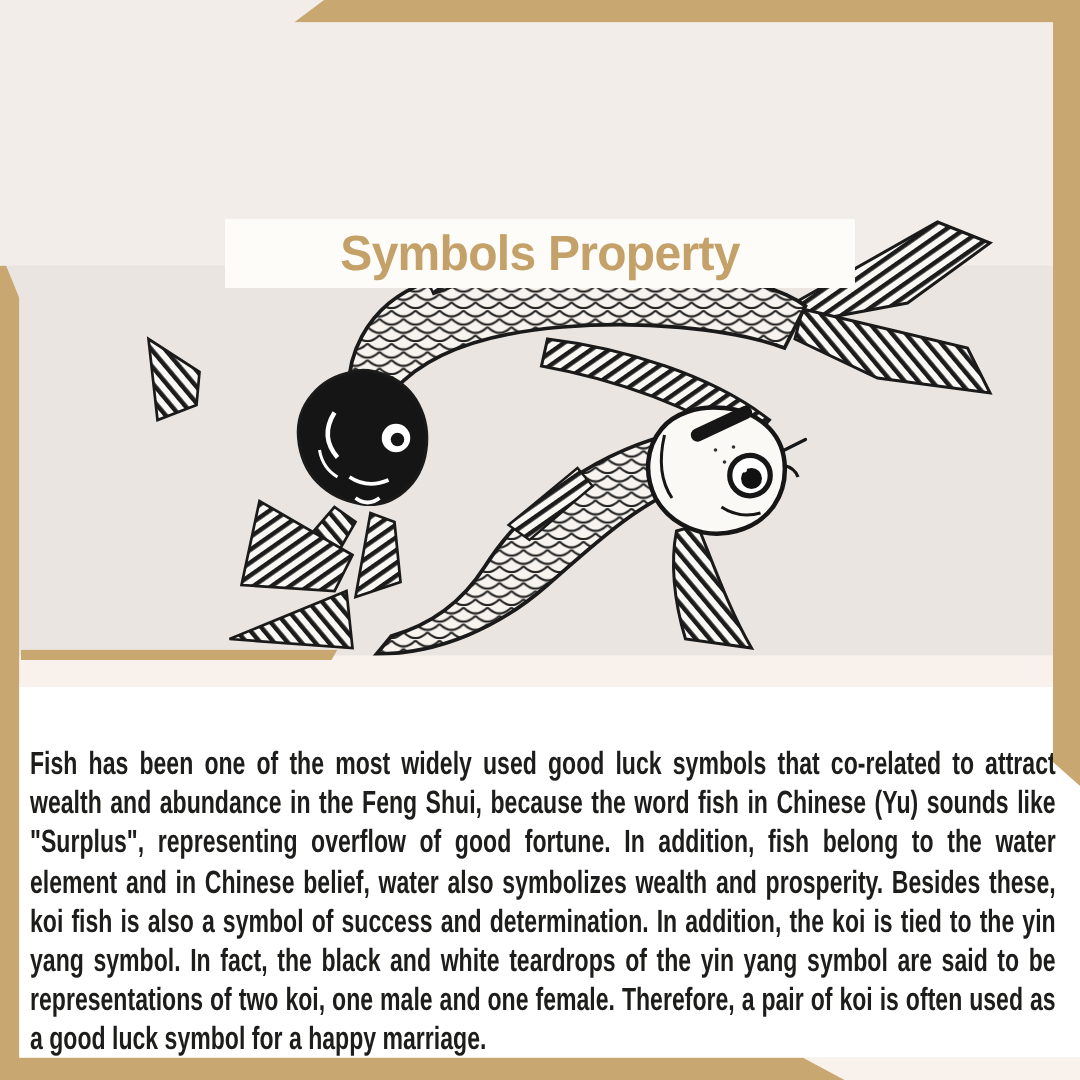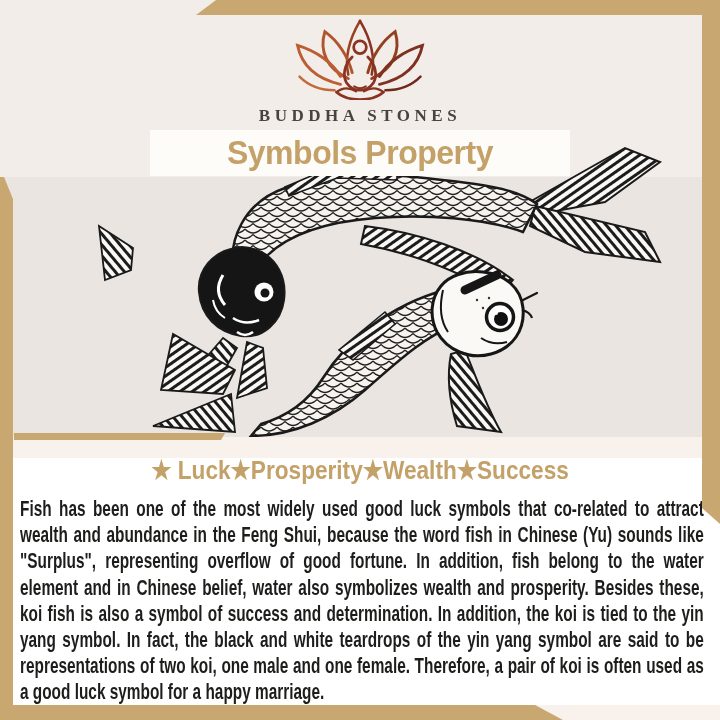--- a/index.html
+++ b/index.html
@@ -17,21 +17,21 @@
   
   .fish-bg{left:0;top:177px;width:720px;height:260px;background:#eae5e1;z-index:1;}
   .blush-strip{left:0;top:437px;width:720px;height:21px;background:#f8f1ec;z-index:3;}
   .white-panel{left:0;top:458px;width:720px;height:247px;background:#ffffff;z-index:3;}
 
   
   .logo-wrap{left:0;top:18px;width:720px;text-align:center;z-index:7;}
   .brand-name{margin-top:2px;font-family:"Liberation Serif",serif;font-size:17px;letter-spacing:4.5px;color:#49433e;font-weight:600;}
 
   
-  .title-strip{left:150px;top:130px;width:420px;height:46px;background:#fdfcf9;z-index:4;text-align:center;}
+  .title-strip{left:150px;top:146px;width:420px;height:46px;background:#fdfcf9;z-index:4;text-align:center;}
   .title-text{line-height:46px;font-size:33px;font-weight:700;color:#c3a168;letter-spacing:-0.5px;transform:scaleX(0.97);transform-origin:center;}
 
   
   .fish-illo{left:85px;top:140px;width:580px;height:300px;z-index:2;}
 
   
   .koi-banner{left:20px;top:404px;width:206px;height:26px;background:#c9a770;clip-path:polygon(0 0,206px 0,192px 26px,0 26px);z-index:7;}
   .koi-banner span{display:block;padding-left:7px;line-height:25px;font-size:20px;font-weight:700;color:#ffffff;letter-spacing:0.2px;}
   .koi-underline{left:14px;top:433px;width:211px;height:7px;background:#c9a770;clip-path:polygon(0 0,211px 0,207px 7px,0 7px);z-index:7;}
 
@@ -51,44 +51,20 @@
   <div class="abs fish-bg"></div>
   <div class="abs blush-strip"></div>
   <div class="abs white-panel"></div>
   <div class="abs bottom-strip-bg"></div>
 
   <div class="abs tan top-bar"></div>
   <div class="abs tan right-strip"></div>
   <div class="abs tan left-strip"></div>
   <div class="abs tan bottom-bar"></div>
 
-  <div class="abs logo-wrap">
-    <svg width="164" height="82" viewBox="0 0 164 84">
-      <g fill="none" stroke-linecap="round">
-
-        <path d="M82,3 C72,20 66,40 70,58" stroke="#9c4022" stroke-width="2.6"></path>
-        <path d="M82,3 C92,20 98,40 94,58" stroke="#8a3322" stroke-width="2.6"></path>
-
-        <path d="M70,62 C48,52 40,34 46,14 C60,24 70,40 74,56" stroke="#b0552e" stroke-width="3"></path>
-        <path d="M94,62 C116,52 124,34 118,14 C104,24 94,40 90,56" stroke="#93401f" stroke-width="3"></path>
-
-        <path d="M62,68 C36,62 22,48 18,28 C38,34 54,46 62,60" stroke="#bc5d33" stroke-width="3"></path>
-        <path d="M102,68 C128,62 142,48 146,28 C126,34 110,46 102,60" stroke="#7e3120" stroke-width="3"></path>
-        <path d="M56,74 C40,74 28,68 20,60" stroke="#c06a3d" stroke-width="2.5"></path>
-        <path d="M108,74 C124,74 136,68 144,60" stroke="#6f2a1b" stroke-width="2.5"></path>
-
-        <circle cx="82" cy="30" r="6.5" stroke="#8a3322" stroke-width="2.8"></circle>
-        <path d="M74,40 C66,48 64,58 68,66 C72,72 76,74 82,74 C88,74 92,72 96,66 C100,58 98,48 90,40" stroke="#8a3322" stroke-width="2.8"></path>
-        <path d="M58,76 C70,86 94,86 106,76" stroke="#8a3322" stroke-width="2.8"></path>
-        <path d="M58,76 C64,71 71,71 78,75 M106,76 C100,71 93,71 86,75" stroke="#8a3322" stroke-width="2.4"></path>
-        <path d="M76,70 q6,4 12,0" stroke="#8a3322" stroke-width="2"></path>
-      </g>
-    </svg>
-    <div class="brand-name">BUDDHA STONES</div>
-  </div>
 
   <div class="abs title-strip">
     <div class="title-text">Symbols Property</div>
   </div>
 
   <svg class="abs fish-illo" viewBox="0 0 580 300">
     <defs>
       <pattern id="scales" width="16" height="11" patternUnits="userSpaceOnUse">
         <rect width="16" height="11" fill="#f7f4ef"></rect>
         <path d="M0,1 Q8,9 16,1" fill="none" stroke="#222" stroke-width="1.4"></path>
@@ -151,19 +127,16 @@
       <circle cx="404" cy="158" r="1.2" fill="#333"></circle>
       <path d="M396,198 q12,8 26,4" fill="none" stroke="#161616" stroke-width="2"></path>
       <path d="M358,150 q-6,26 5,42" fill="none" stroke="#161616" stroke-width="2"></path>
       <path d="M438,160 l14,-7" stroke="#161616" stroke-width="2.2" stroke-linecap="round"></path>
       <path d="M437,170 q8,2 10,8" fill="none" stroke="#161616" stroke-width="2.2"></path>
     </g>
   </svg>
 
   <div class="abs koi-underline"></div>
 
-  <div class="abs tagline">
-    <span>★ Luck★Prosperity★Wealth★Success</span>
-  </div>
 
   <div class="abs para">Fish has been one of the most widely used good luck symbols that co-related to attract wealth and abundance in the Feng Shui, because the word fish in Chinese (Yu) sounds like "Surplus", representing overflow of good fortune. In addition, fish belong to the water element and in Chinese belief, water also symbolizes wealth and prosperity. Besides these, koi fish is also a symbol of success and determination. In addition, the koi is tied to the yin yang symbol. In fact, the black and white teardrops of the yin yang symbol are said to be representations of two koi, one male and one female. Therefore, a pair of koi is often used as a good luck symbol for a happy marriage.</div>
 
 </div>
 
 </body></html>

